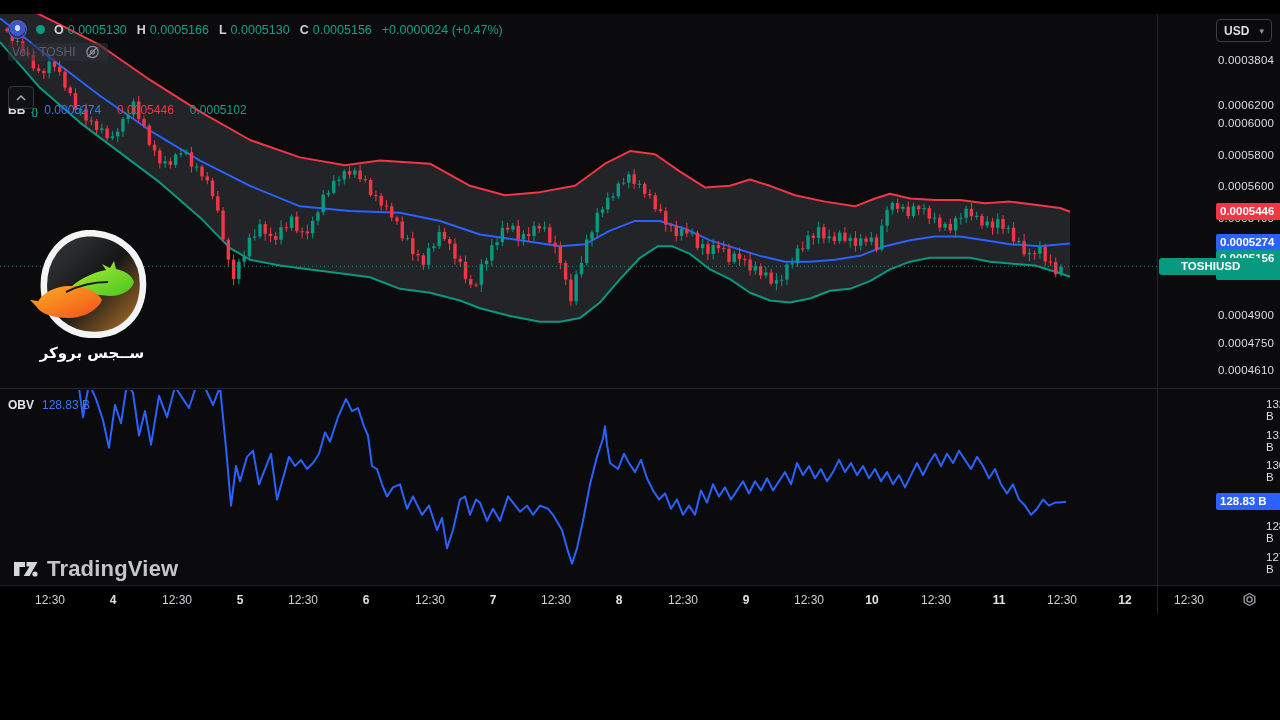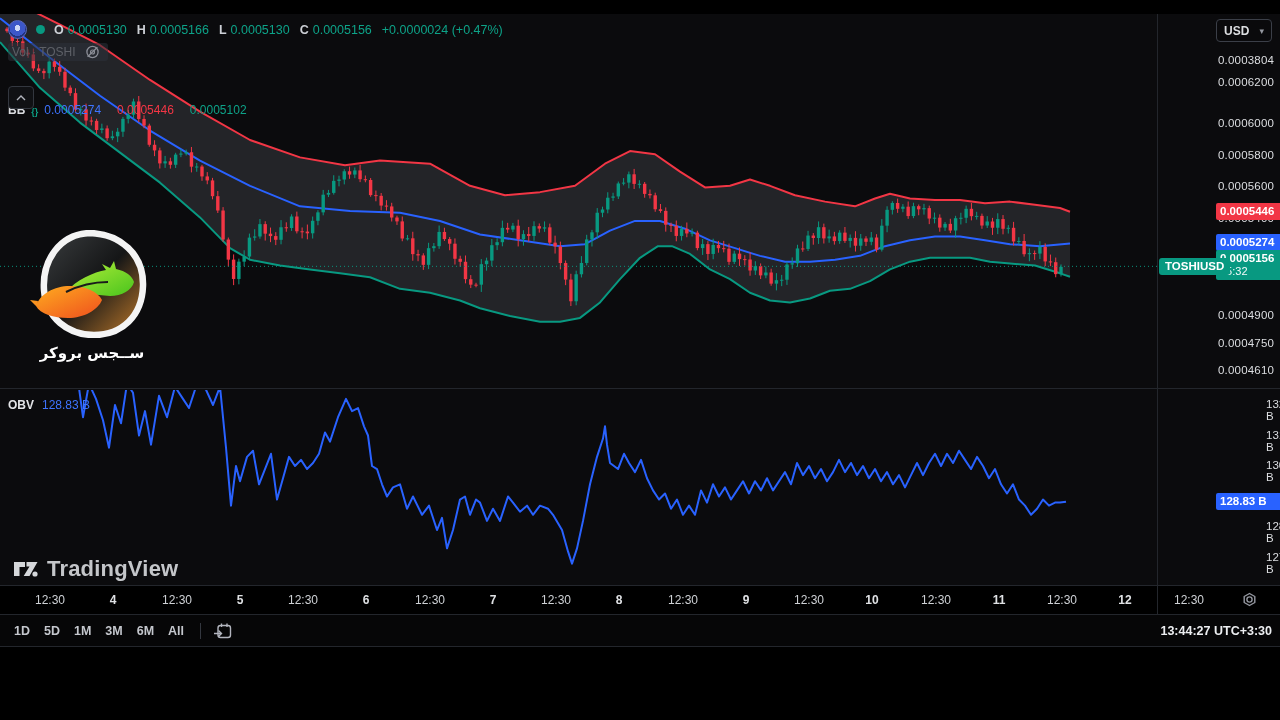--- a/index.html
+++ b/index.html
@@ -22,21 +22,21 @@
   .bb-braces{color:#0da388;font-size:9px;font-weight:700;}
   .bb-v{font-size:12px;margin-right:10px;}
   .collapse-btn{width:24px;height:21px;border:1px solid #33373f;border-radius:4px;background:#101114;
                 display:flex;align-items:center;justify-content:center;}
   
   .ax-label{position:absolute;left:1218px;font-size:11.5px;color:#dcdee1;letter-spacing:.2px;}
   .obv-ax-label{position:absolute;left:1266px;font-size:11.5px;color:#dcdee1;}
   .badge{position:absolute;left:1216px;width:62px;color:#fff;font-size:11.5px;font-weight:700;
          padding:2px 0 2px 4px;border-radius:2px;line-height:13px;}
   .tkr-label{position:absolute;color:#fff;font-size:11.5px;font-weight:700;border-radius:3px;
-             padding:2px 6px;line-height:13px;}
+             padding:2px 22px;line-height:13px;}
   .usd-btn{position:absolute;left:1216px;top:19px;width:56px;height:23px;border:1px solid #3b3f48;border-radius:4px;
            display:flex;align-items:center;justify-content:space-between;padding:0 7px;box-sizing:border-box;
            color:#dcdee1;font-size:12px;font-weight:700;background:#0a0a0c;}
   .caret{font-size:9px;color:#9598a1;}
   
   .obv-row{position:absolute;left:8px;top:398px;display:flex;gap:8px;align-items:center;font-size:12px;}
   .obv-name{color:#e3e4e7;font-weight:700;}
   
   .t-label{position:absolute;top:593px;transform:translateX(-50%);font-size:12px;color:#cfd2d6;}
   .t-label.day{font-weight:700;color:#dfe1e4;}
@@ -527,21 +527,21 @@
       <path d="M1,5 L5,1 L9,5" fill="none" stroke="#b2b5be" stroke-width="1.4"></path>
     </svg>
   </div>
 
   <div class="usd-btn">
     <span>USD</span>
     <span class="caret">▾</span>
   </div>
   <div id="price-axis">
       <div class="ax-label" style="top: 54px;">0.0003804</div>
-      <div class="ax-label" style="top: 76px;">0.0006200</div>
+      <div class="ax-label" style="top: 99px;">0.0006200</div>
       <div class="ax-label" style="top: 117.2px;">0.0006000</div>
       <div class="ax-label" style="top: 148.8px;">0.0005800</div>
       <div class="ax-label" style="top: 180.4px;">0.0005600</div>
       <div class="ax-label" style="top: 212px;">0.0005400</div>
       <div class="ax-label" style="top: 250.8px;">0.0005200</div>
       <div class="ax-label" style="top: 309px;">0.0004900</div>
       <div class="ax-label" style="top: 337.45px;">0.0004750</div>
       <div class="ax-label" style="top: 364px;">0.0004610</div>
     </div>
   <div id="obv-axis">
@@ -612,35 +612,19 @@
       <div class="t-label day" style="left: 1125px;">12</div>
       <div class="t-label" style="left: 1189px;">12:30</div>
     </div>
   <div class="abs" style="left:1240px;top:590px;">
     <svg width="19" height="19" viewBox="0 0 19 19">
       <path d="M9.5,2.2 L14.8,5.2 L14.8,11.2 L9.5,14.2 L4.2,11.2 L4.2,5.2 Z" transform="translate(0,1.3)" fill="none" stroke="#9598a1" stroke-width="1.4" stroke-linejoin="round"></path>
       <circle cx="9.5" cy="9.5" r="2.6" fill="none" stroke="#9598a1" stroke-width="1.4"></circle>
     </svg>
   </div>
 
-  <div class="toolbar">
-    <span class="rng">1D</span>
-    <span class="rng">5D</span>
-    <span class="rng">1M</span>
-    <span class="rng">3M</span>
-    <span class="rng">6M</span>
-    <span class="rng">All</span>
-    <span class="tb-div"></span>
-    <svg width="20" height="18" viewBox="0 0 20 18" style="margin-left:12px;">
-      <rect x="5" y="3.5" width="12.5" height="12" rx="2.5" fill="none" stroke="#b2b5be" stroke-width="1.4"></rect>
-      <line x1="8.5" y1="1.5" x2="8.5" y2="5" stroke="#b2b5be" stroke-width="1.4"></line>
-      <line x1="14" y1="1.5" x2="14" y2="5" stroke="#b2b5be" stroke-width="1.4"></line>
-      <path d="M1,11.5 h7 M5.5,8.5 l3,3 l-3,3" fill="none" stroke="#b2b5be" stroke-width="1.4"></path>
-    </svg>
-    <span class="clock">13:44:27 UTC+3:30</span>
-  </div>
 
 <div class="badge" style="background: rgb(242, 54, 69); top: 203.23px;">0.0005446</div>
     <div class="badge" style="background: rgb(41, 98, 255); top: 233.94px;">0.0005274</div>
     <div class="badge" style="background: rgb(8, 153, 129); top: 250.34px;">0.0005156<div style="font-weight: 400; font-size: 11px; opacity: 0.95;">45:32</div></div>
     <div class="tkr-label" style="background: rgb(8, 153, 129); left: 1159px; top: 257.84px;">TOSHIUSD</div>
     <div class="badge" style="background: rgb(41, 98, 255); top: 493.18px;">128.83 B</div>
   </div>
 
 </body></html>

